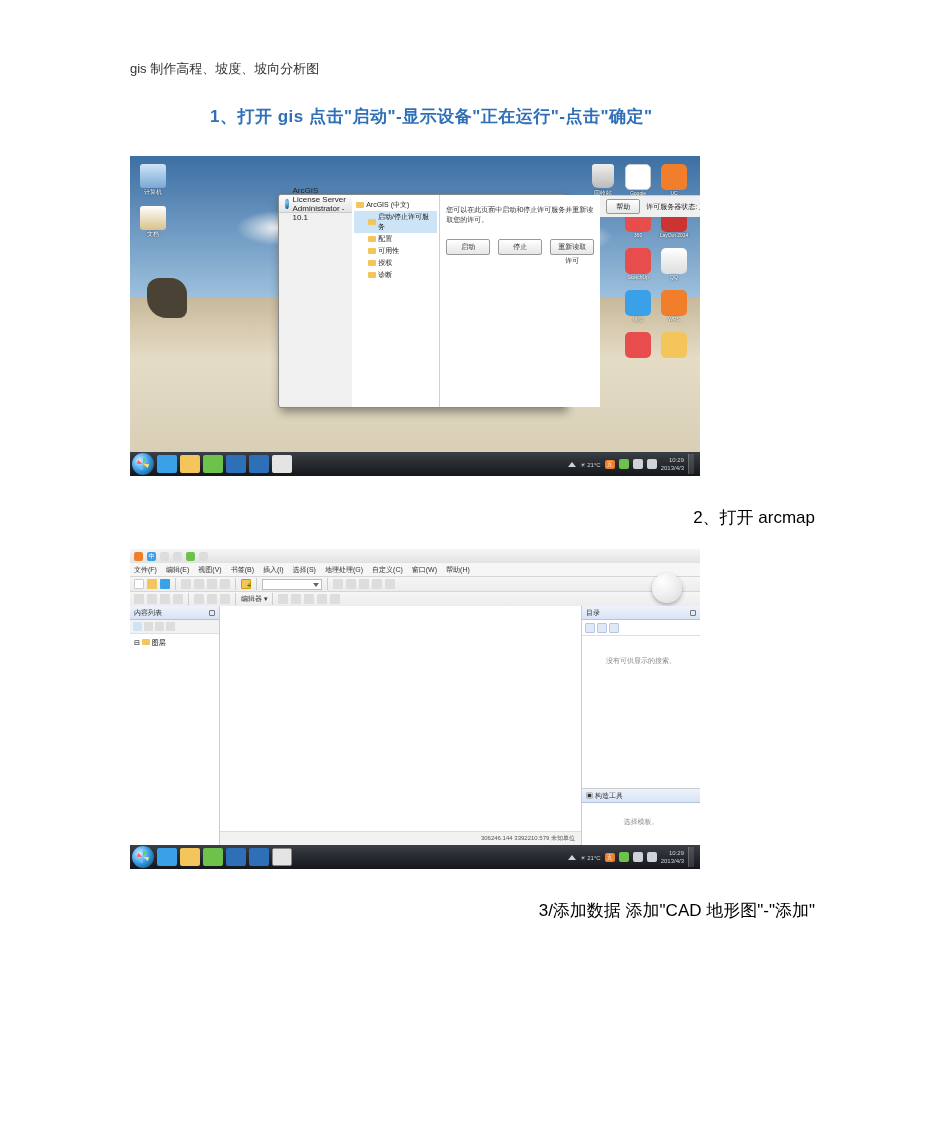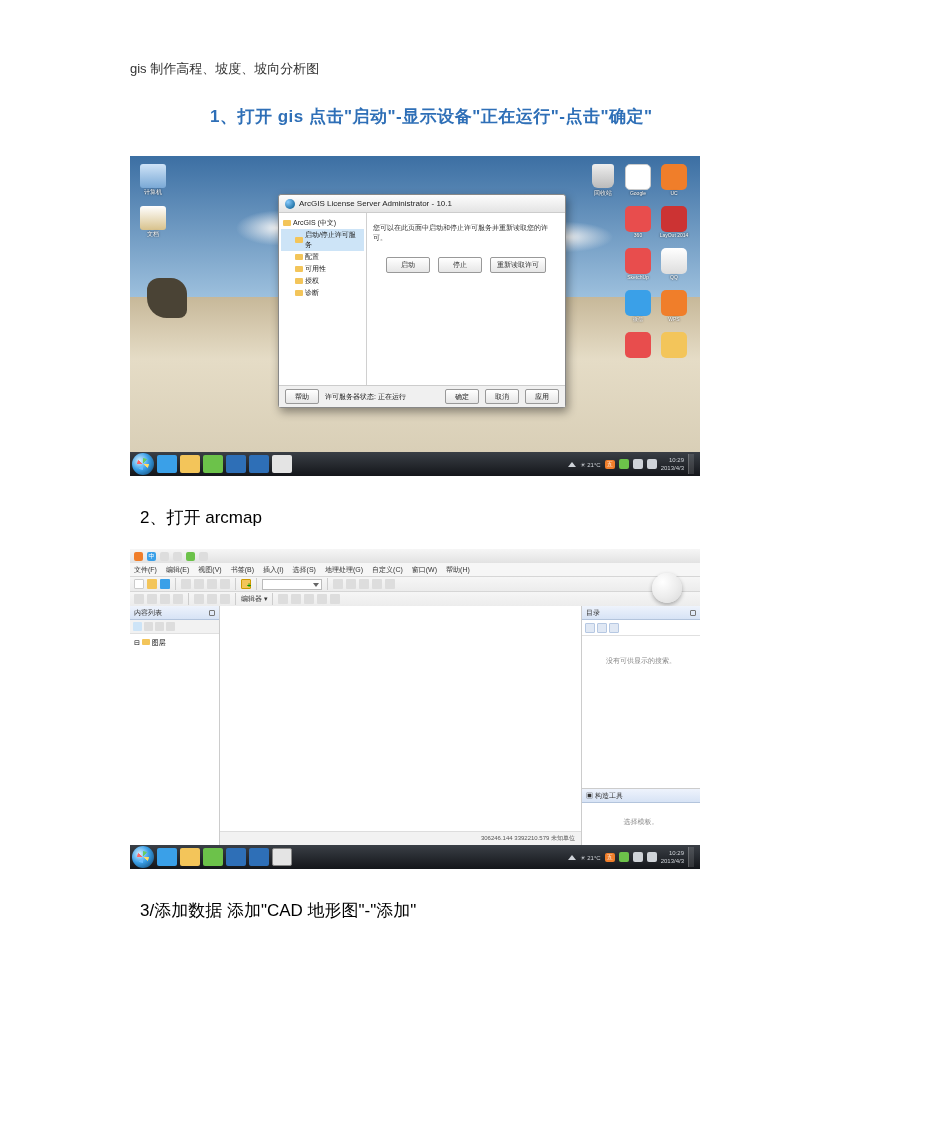--- a/index.html
+++ b/index.html
@@ -24,20 +24,21 @@
     color: #2e6fb7;
     margin-left: 80px;
     margin-bottom: 28px;
     letter-spacing: 0.5px;
   }
 
   .step-heading-2, .step-heading-3 {
     font-size: 17px;
     color: #000;
     margin: 30px 0 20px 10px;
+    text-align: right;
   }
 
   
   .shot1 {
     width: 570px;
     height: 320px;
     margin-left: 0;
     position: relative;
     background: linear-gradient(to bottom, #7fa8d6 0%, #b8d0e6 40%, #cfc3a3 40%, #e6dbc2 100%);
     overflow: hidden;
@@ -76,21 +77,21 @@
   .shot1 .right-col { position:absolute; top:8px; right:6px; width:72px; display:flex; flex-wrap:wrap; gap:4px; }
   .shot1 .right-col .ricon { width:32px; height:38px; text-align:center; }
   .shot1 .right-col .ricon .g { width:26px; height:26px; margin:0 auto; border-radius:5px; }
   .shot1 .right-col .ricon .lbl { color:#fff; font-size:5px; display:block; text-shadow:0 0 2px #000; }
 
   
   .shot1 .dialog {
     position:absolute; top:38px; left:148px; width:288px; height:214px;
     background:#f0f0f0; border:1px solid #888; border-radius:3px;
     box-shadow:2px 4px 10px rgba(0,0,0,0.4);
-    display:flex; flex-direction:column;
+    display:flex; flex-direction:row;
   }
   .shot1 .dlg-title {
     height:18px; padding:2px 6px; font-size:8px;
     background:linear-gradient(#fdfdfd,#e4e4e4); border-bottom:1px solid #ccc;
     border-radius:3px 3px 0 0; display:flex; align-items:center;
   }
   .shot1 .dlg-title .globe { width:10px; height:10px; border-radius:50%; background:radial-gradient(circle at 30% 30%, #8cf, #058); margin-right:4px; }
   .shot1 .dlg-body { flex:1; display:flex; background:#fff; }
   .shot1 .dlg-tree {
     width:88px; border-right:1px solid #d0d0d0; padding:4px 2px; background:#fff;

